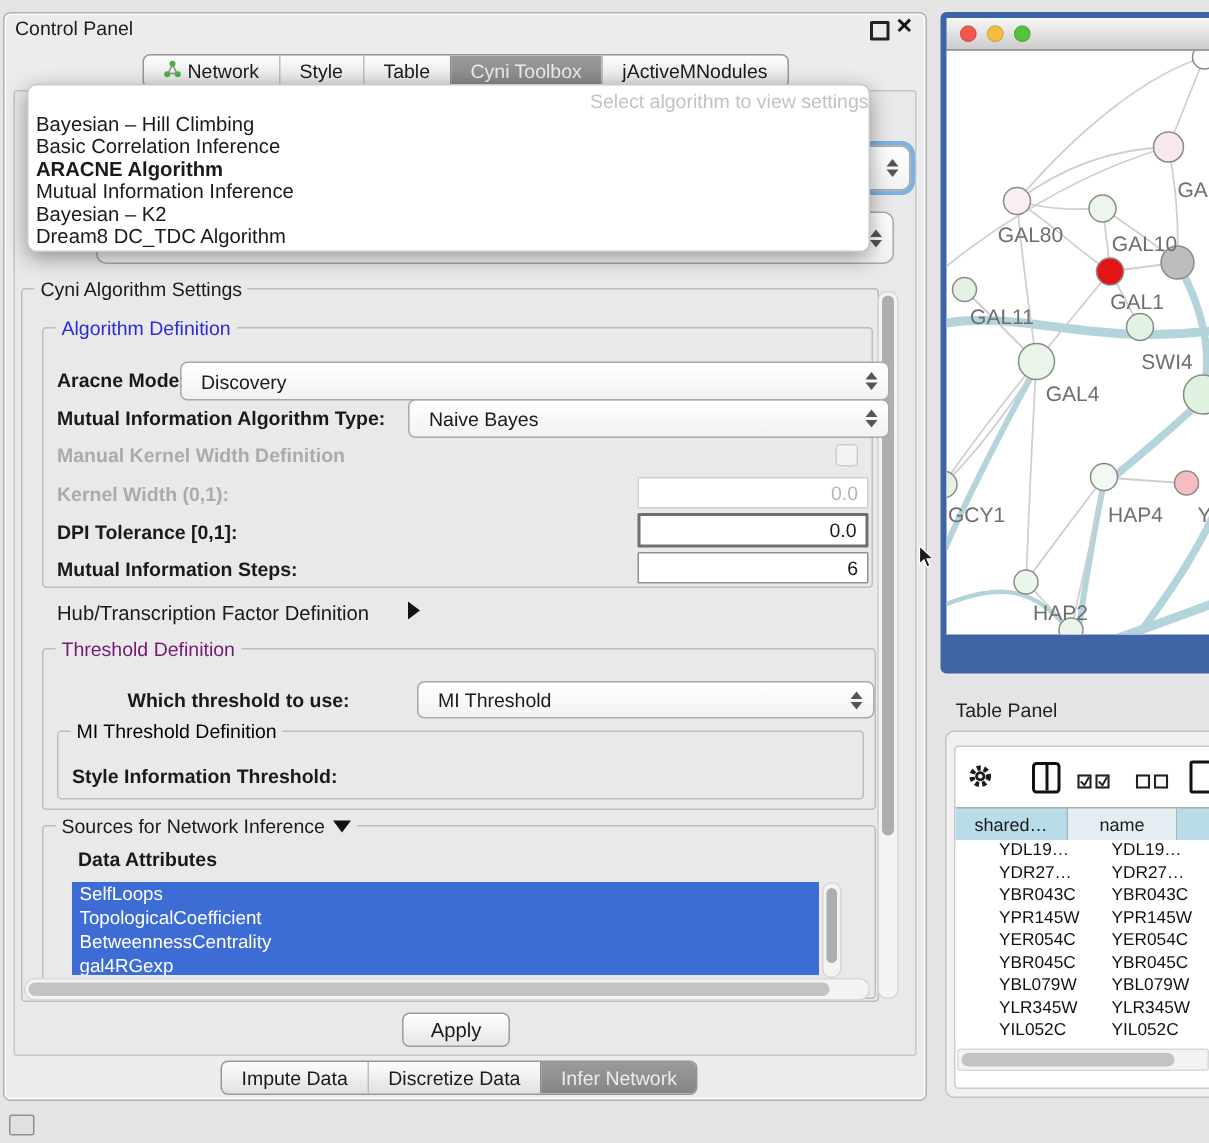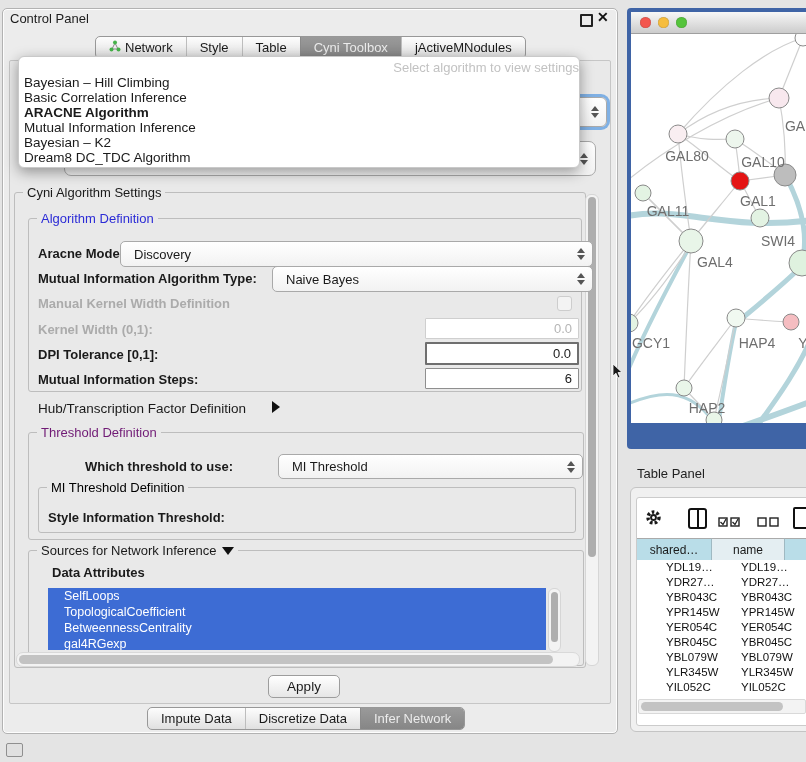--- a/index.html
+++ b/index.html
@@ -33,21 +33,21 @@
   .grp{position:absolute;border:1px solid #bdbdbd;border-radius:3px;}
   .grp>.legend{position:absolute;top:-8px;left:8px;background:#e9e9e9;padding:0 4px;font-size:13px;white-space:nowrap;display:flex;align-items:center;gap:5px;}
   .lbl{position:absolute;font-size:13px;color:#1a1a1a;white-space:nowrap;}
   .lbl-b{font-weight:bold;}
   .lbl-dis{color:#ababab;font-weight:bold;}
   .input{position:absolute;background:#fff;border:1px solid #a8a8a8;font-size:13px;display:flex;align-items:center;
     justify-content:flex-end;padding-right:6px;border-radius:1px;}
   .tri-right{display:inline-block;width:0;height:0;border-top:6px solid transparent;border-bottom:6px solid transparent;border-left:8px solid #111;}
   .tri-down{display:inline-block;width:0;height:0;border-left:6px solid transparent;border-right:6px solid transparent;border-top:8px solid #111;}
   .list{position:absolute;background:#3d6cd4;overflow:hidden;}
-  .list-item{height:16px;line-height:16px;color:#fff;font-size:12.5px;padding-left:16px;white-space:nowrap;}
+  .list-item{height:16px;line-height:16px;color:#fff;font-size:12.5px;padding-left:5px;white-space:nowrap;}
   .vscroll{position:absolute;background:#f3f3f3;border:1px solid #d6d6d6;border-radius:6px;}
   .vthumb{position:absolute;background:#aeaeae;border-radius:5px;}
   .hscroll{position:absolute;background:#f3f3f3;border:1px solid #d9d9d9;border-radius:7px;}
   .hthumb{position:absolute;background:#c3c3c3;border-radius:5px;}
   .btn{position:absolute;background:linear-gradient(#ffffff,#e6e6e6);border:1px solid #9d9d9d;border-radius:5px;
     font-size:13.5px;display:flex;align-items:center;justify-content:center;}
   
   .net-frame{position:absolute;left:627px;top:8px;width:185px;height:441px;background:#3f64a6;border-radius:4px;}
   .net-titlebar{position:absolute;left:631px;top:12px;width:175px;height:21px;background:linear-gradient(#f7f7f7,#cccccc);
     border-bottom:1px solid #9f9f9f;}

